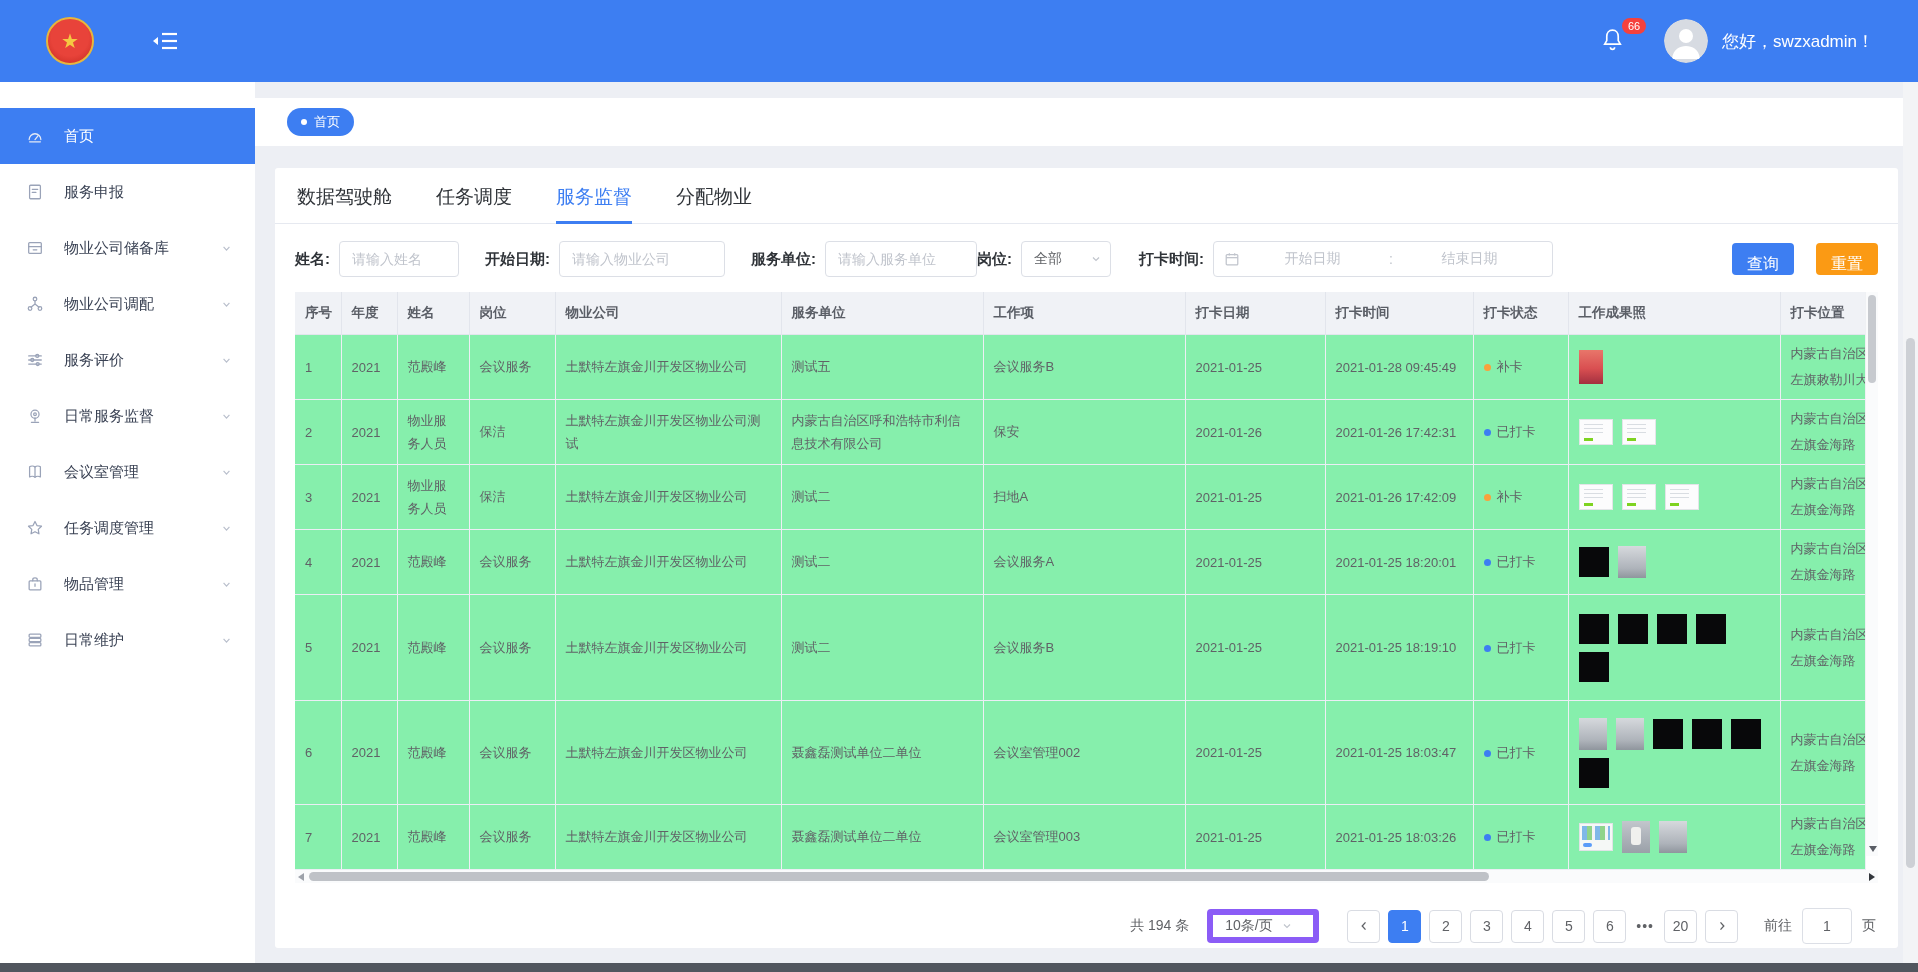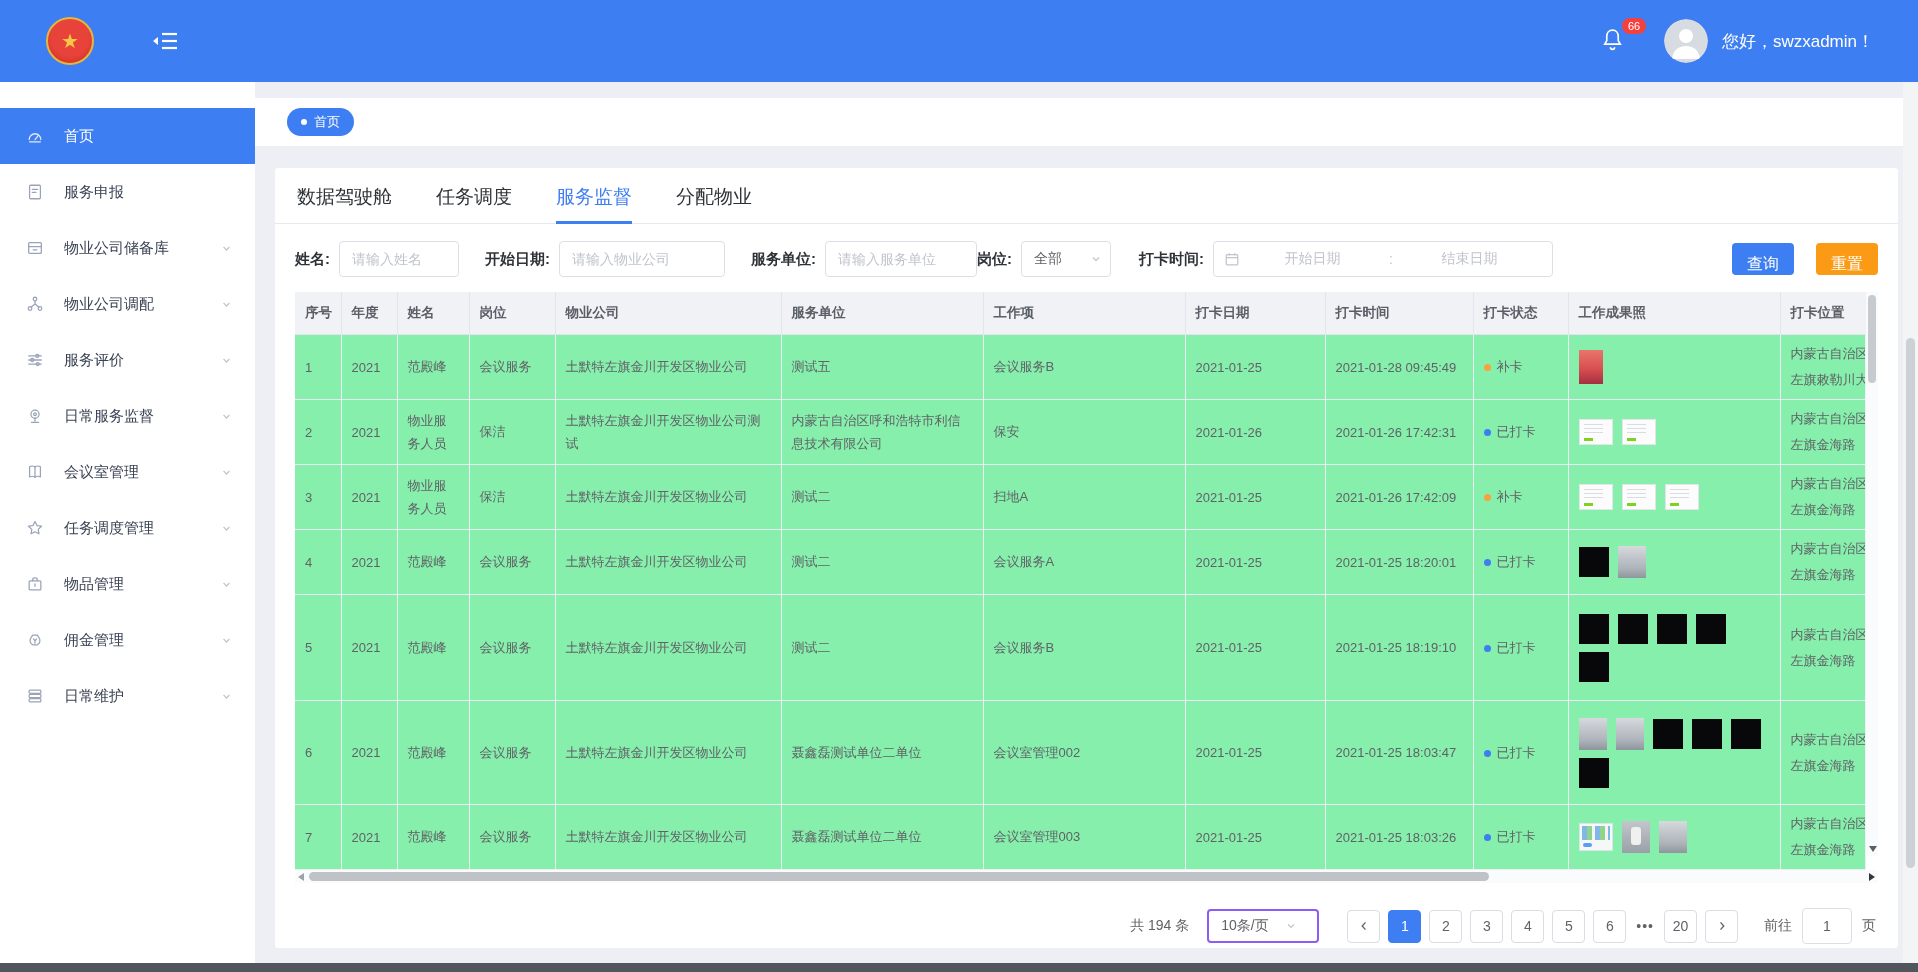--- a/index.html
+++ b/index.html
@@ -99,21 +99,21 @@
     border-right:4px solid transparent;border-top:6px solid #5A5E66;}
   .hscroll{position:relative;margin:0 20px;width:1583px;height:13px;background:#FAFBFC;}
   .hthumb{position:absolute;top:2px;left:14px;width:1180px;height:9px;background:#BFC2C7;border-radius:5px;}
   .harrow{position:absolute;top:3px;width:0;height:0;}
   .harrow.left{left:3px;border-top:4px solid transparent;border-bottom:4px solid transparent;border-right:6px solid #9DA2AA;}
   .harrow.right{right:3px;border-top:4px solid transparent;border-bottom:4px solid transparent;border-left:6px solid #32363C;}
 
   
   .pagination{display:flex;align-items:center;justify-content:flex-end;padding:25px 22px 0;font-size:14px;color:#606266;}
   .pg-total{margin-right:18px;}
-  .pg-size{width:112px;height:34px;border:2px solid #8b5cf6;border-radius:4px;display:flex;align-items:center;
+  .pg-size{width:112px;height:34px;border:6px solid #8b5cf6;border-radius:4px;display:flex;align-items:center;
     padding:0 20px 0 12px;box-sizing:border-box;cursor:pointer;margin-right:24px;}
   .pg-size .sel-txt{flex:1;}
   .pg-btn{min-width:33px;height:33px;border:1px solid #D9DCE3;border-radius:4px;background:#fff;color:#606266;
     font-size:14px;margin:0 4px;cursor:pointer;display:inline-flex;align-items:center;justify-content:center;font-family:inherit;}
   .pg-btn.active{background:#3D7EF2;border-color:#3D7EF2;color:#fff;}
   .pg-pages{display:flex;align-items:center;}
   .pg-ellipsis{margin:0 6px;color:#606266;letter-spacing:1px;cursor:pointer;}
   .pg-goto-label{margin:0 10px 0 22px;}
   .pg-goto-input{width:44px;height:32px;border:1px solid #DCDFE6;border-radius:4px;text-align:center;font-size:14px;
     color:#606266;outline:none;font-family:inherit;}
@@ -275,34 +275,20 @@
         </div>
         <div class="menu-item">
           <span class="m-icon">
             <svg width="18" height="18" viewBox="0 0 20 20" fill="none" stroke="currentColor" stroke-width="1.4" stroke-linecap="round" stroke-linejoin="round">
               <rect x="3.5" y="6.5" width="13" height="10" rx="1"></rect>
               <path d="M7.5 6.5 V5.2 C7.5 4 8.5 3.2 10 3.2 C11.5 3.2 12.5 4 12.5 5.2 V6.5"></path>
               <line x1="10" y1="10" x2="10" y2="12.5"></line>
             </svg>
           </span>
           <span class="m-label">物品管理</span>
-          <span class="m-chevron">
-            <svg width="13" height="13" viewBox="0 0 20 20" fill="none" stroke="currentColor" stroke-width="1.8">
-              <path d="M5.5 7.5 L10 12.5 L14.5 7.5"></path>
-            </svg>
-          </span>
-        </div>
-        <div class="menu-item">
-          <span class="m-icon">
-            <svg width="18" height="18" viewBox="0 0 20 20" fill="none" stroke="currentColor" stroke-width="1.4" stroke-linecap="round" stroke-linejoin="round">
-              <path d="M7.5 4.5 h5 l1.8 2.6 c2 2.6 1.6 7.4 -2 8.4 h-4.6 c-3.6 -1 -4 -5.8 -2 -8.4 Z"></path>
-              <path d="M8.2 8.8 L10 10.8 L11.8 8.8 M10 10.8 V13.5"></path>
-            </svg>
-          </span>
-          <span class="m-label">佣金管理</span>
           <span class="m-chevron">
             <svg width="13" height="13" viewBox="0 0 20 20" fill="none" stroke="currentColor" stroke-width="1.8">
               <path d="M5.5 7.5 L10 12.5 L14.5 7.5"></path>
             </svg>
           </span>
         </div>
         <div class="menu-item">
           <span class="m-icon">
             <svg width="18" height="18" viewBox="0 0 20 20" fill="none" stroke="currentColor" stroke-width="1.4" stroke-linecap="round" stroke-linejoin="round">
               <rect x="3.5" y="3.5" width="13" height="3.6" rx="1"></rect>

